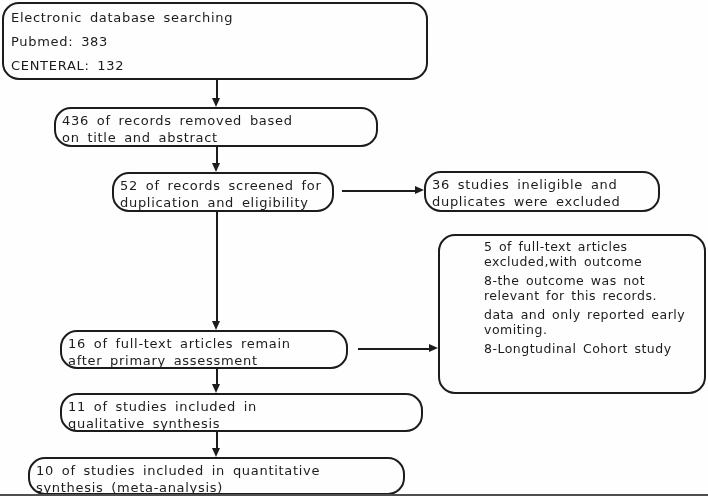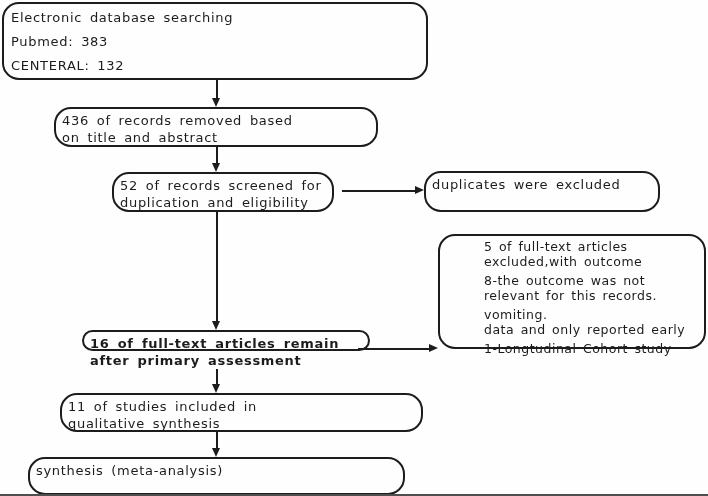--- a/index.html
+++ b/index.html
@@ -43,22 +43,22 @@
     position: absolute; width: 0; height: 0;
     border-top: 4.5px solid transparent;
     border-bottom: 4.5px solid transparent;
     border-left: 9px solid #1c1c1c;
   }
   
   #box-search      { left: 2px;   top: 2px;   width: 426px; height: 78px; }
   #box-removed     { left: 54px;  top: 107px; width: 324px; height: 40px; }
   #box-screened    { left: 100px;  top: 172px; width: 222px; height: 40px; margin-left: 12px; }
   #box-ineligible  { left: 424px; top: 171px; width: 236px; height: 41px; }
-  #box-excluded    { left: 438px; top: 234px; width: 268px; height: 115px; padding-left: 44px; }
-  #box-remain      { left: 82px;  top: 330px; width: 288px; height: 21px; font-weight: bold; }
+  #box-excluded    { left: 438px; top: 234px; width: 268px; height: 160px; padding-left: 44px; }
+  #box-remain      { left: 60px;  top: 330px; width: 288px; height: 39px; }
   #box-qualitative { left: 60px;  top: 393px; width: 363px; height: 39px; }
   #box-quantitative{ left: 28px;  top: 457px; width: 377px; height: 38px; }
 
   #arrow-1-line { left: 216px; top: 80px;  height: 19px; }
   #arrow-1-head { left: 212px; top: 98px;  }
   #arrow-2-line { left: 216px; top: 147px; height: 17px; }
   #arrow-2-head { left: 212px; top: 163px; }
   #arrow-3-line { left: 216px; top: 212px; height: 110px; }
   #arrow-3-head { left: 212px; top: 321px; }
   #arrow-4-line { left: 216px; top: 369px; height: 16px; }
@@ -88,52 +88,54 @@
     <div class="ln">436 of records removed based</div>
     <div class="ln">on title and abstract</div>
   </div>
 
   <div class="box" id="box-screened">
     <div class="ln">52 of records screened for</div>
     <div class="ln">duplication and eligibility</div>
   </div>
 
   <div class="box" id="box-ineligible">
+    <div class="ln">36 studies ineligible and</div>
     <div class="ln">duplicates were excluded</div>
   </div>
 
   <div class="box box-excluded" id="box-excluded">
     <div class="para">
       <div class="ln">5 of full-text articles</div>
       <div class="ln">excluded,with outcome</div>
     </div>
     <div class="para">
       <div class="ln">8-the outcome was not</div>
       <div class="ln">relevant for this records.</div>
     </div>
     <div class="para">
+      <div class="ln">data and only reported early</div>
       <div class="ln">vomiting.</div>
-      <div class="ln">data and only reported early</div>
     </div>
     <div class="para">
-      <div class="ln">1-Longtudinal Cohort study</div>
+      <div class="ln">8-Longtudinal Cohort study</div>
     </div>
   </div>
 
   <div class="box" id="box-remain">
     <div class="ln">16 of full-text articles remain</div>
     <div class="ln">after primary assessment</div>
   </div>
 
   <div class="box" id="box-qualitative">
     <div class="ln">11 of studies included in</div>
     <div class="ln">qualitative synthesis</div>
   </div>
 
   <div class="box" id="box-quantitative">
+    <div class="ln">10 of studies included in quantitative</div>
     <div class="ln">synthesis (meta-analysis)</div>
   </div>
 
   <div class="vline" id="arrow-1-line"></div>
   <div class="ah-down" id="arrow-1-head"></div>
 
   <div class="vline" id="arrow-2-line"></div>
   <div class="ah-down" id="arrow-2-head"></div>
 
   <div class="vline" id="arrow-3-line"></div>

